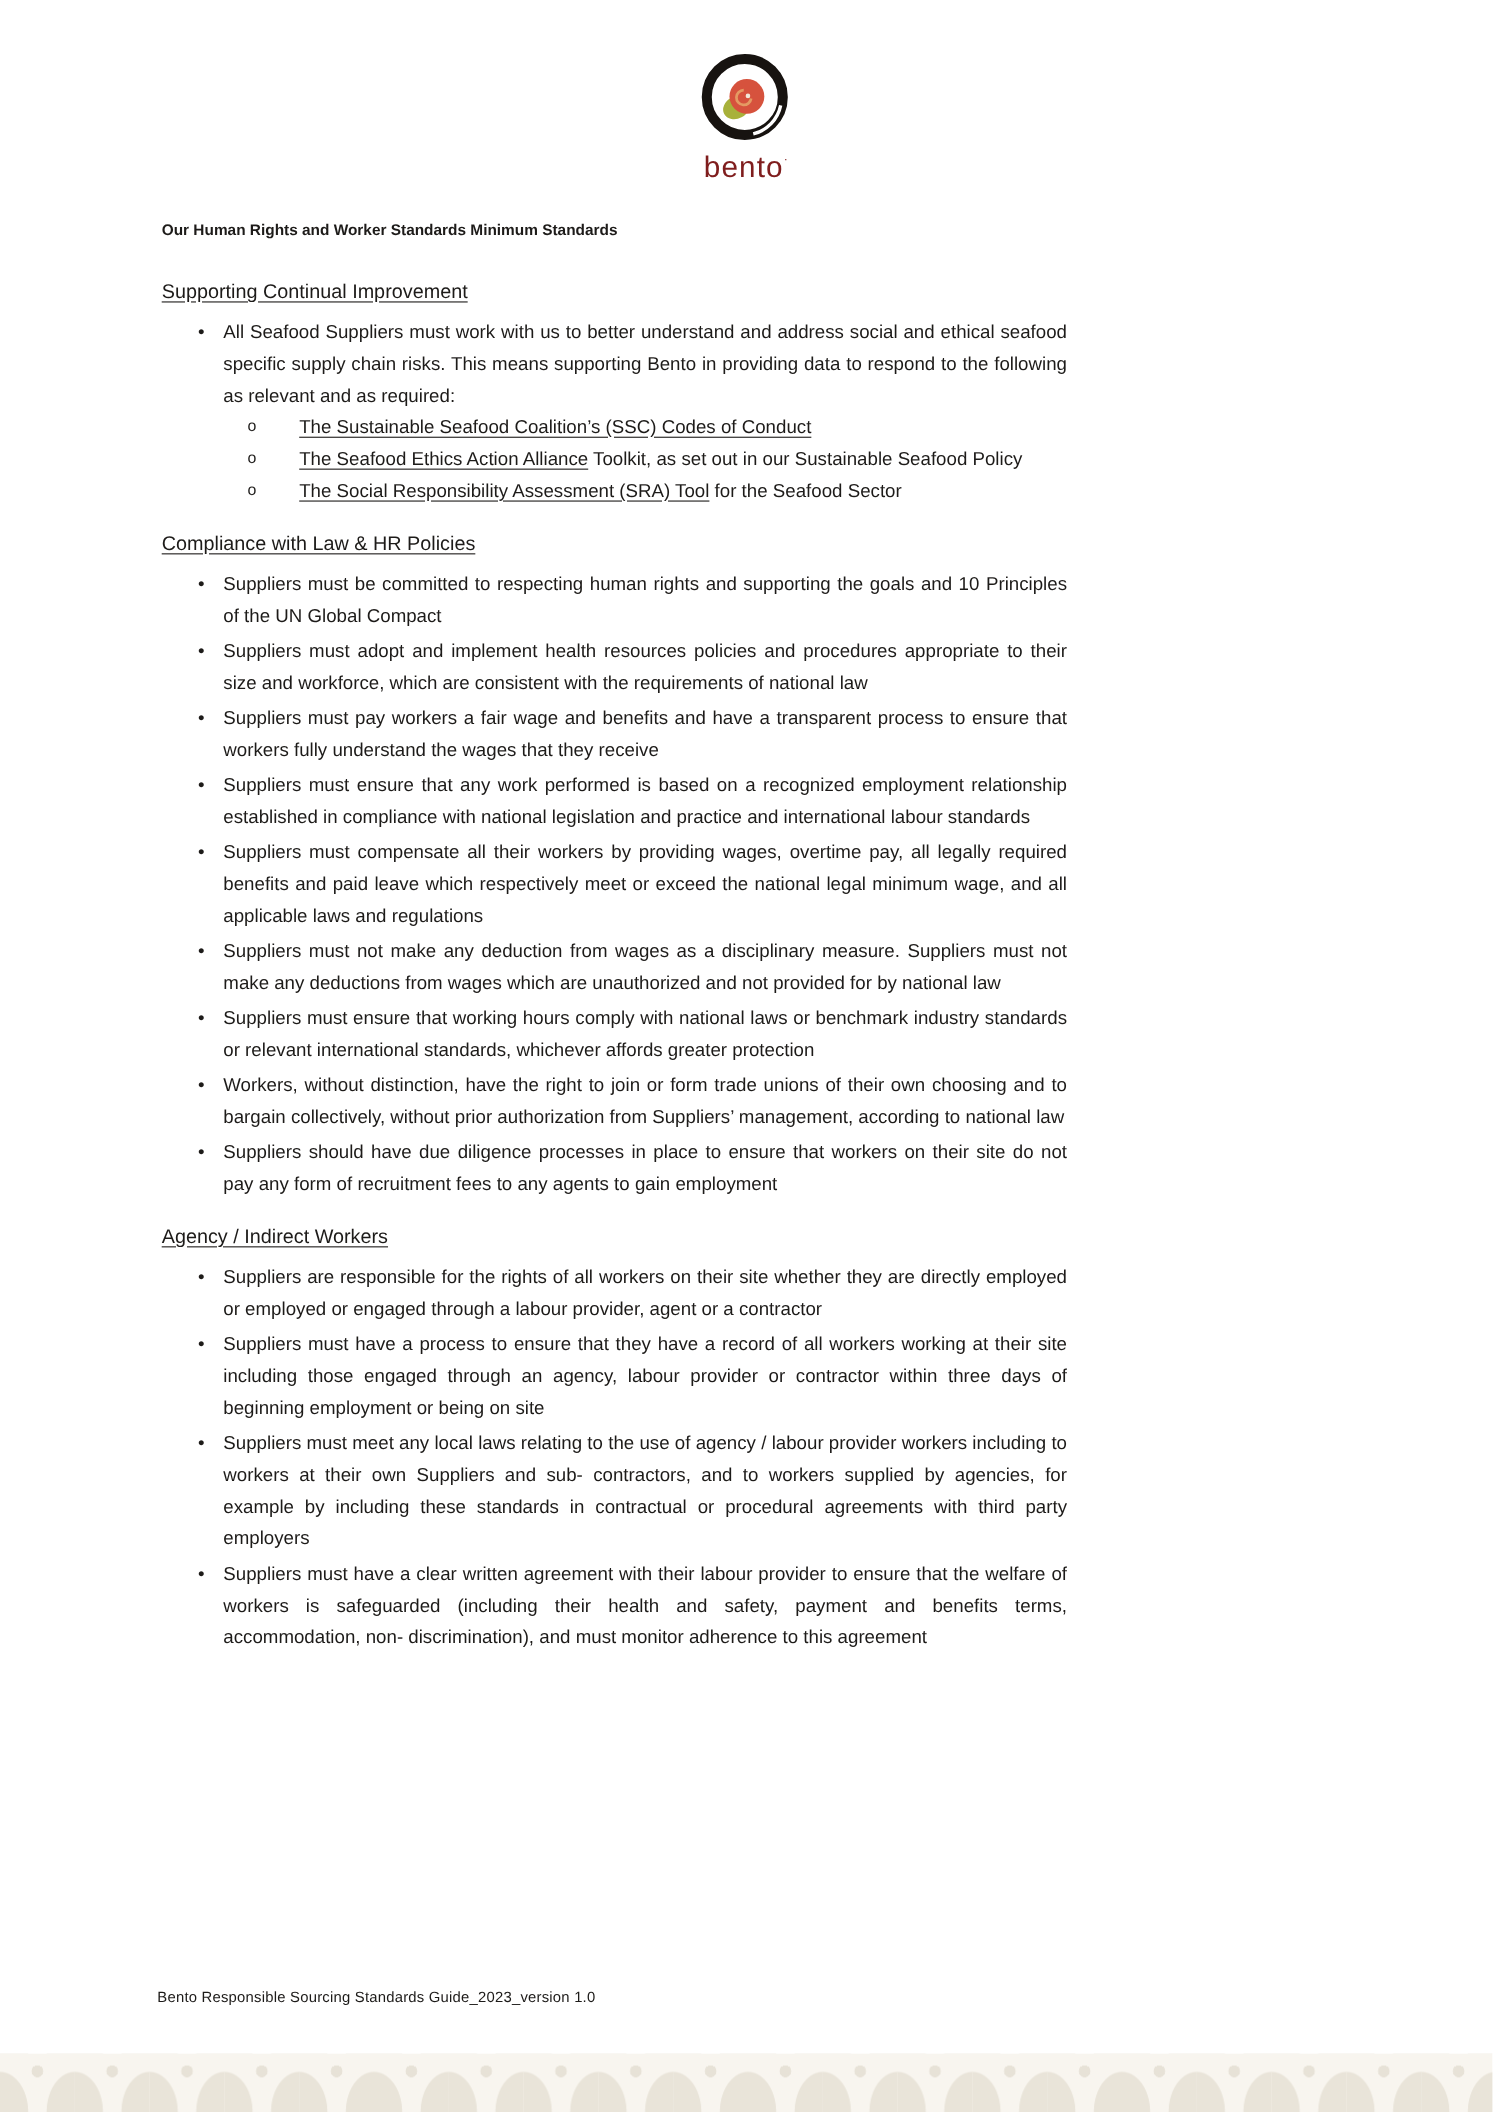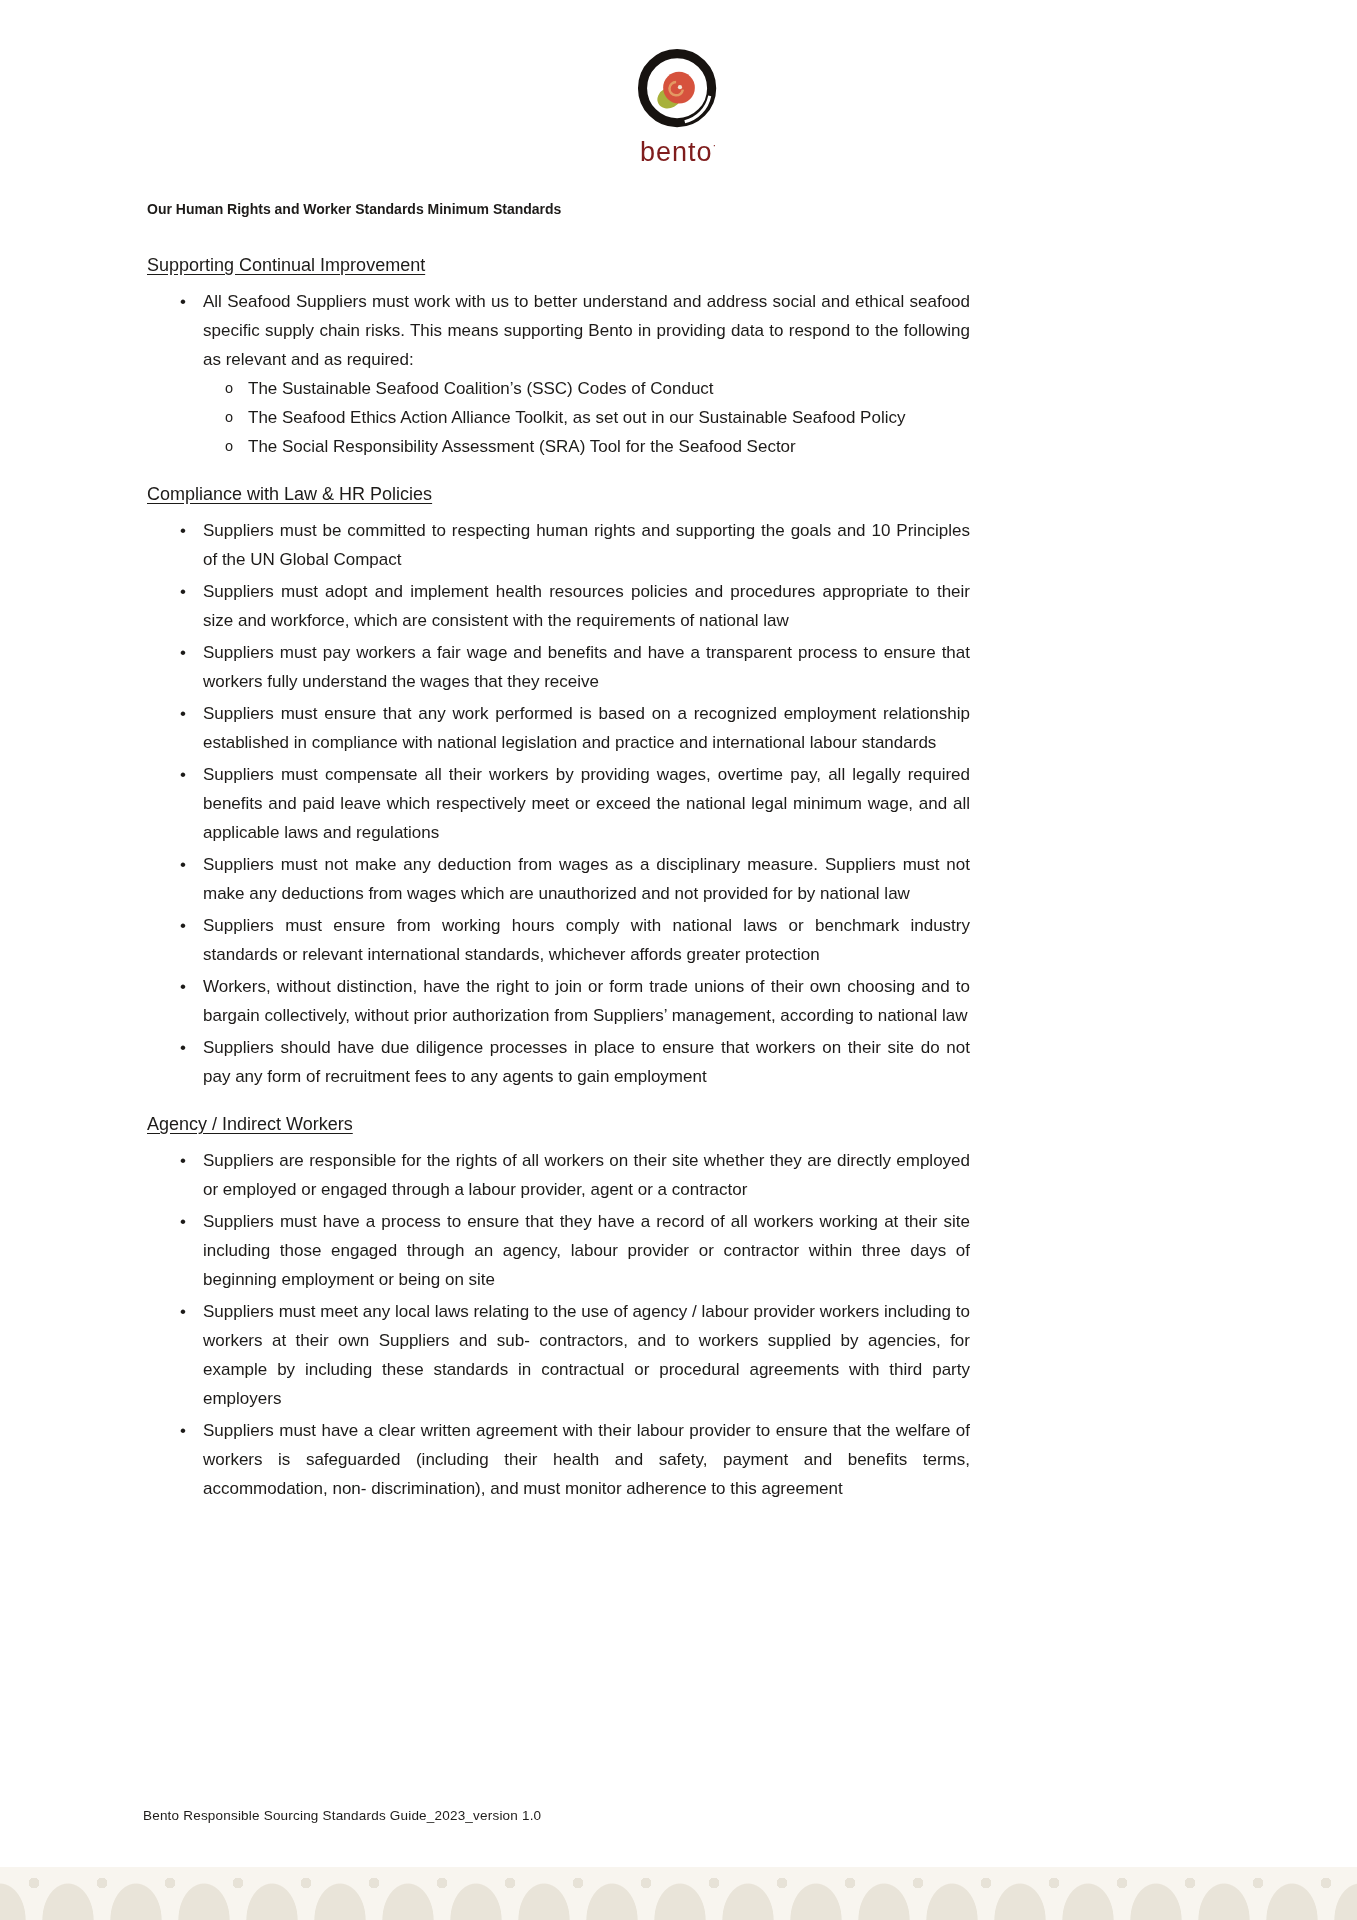--- a/index.html
+++ b/index.html
@@ -72,21 +72,21 @@
     position:relative;
     padding-left:45px;
     text-align:left;
   }
   ul.subs > li::before{
     content:"o";
     position:absolute;
     left:22px;top:0;
     font-size:14.5px;
   }
-  .u{text-underline-offset:3px;}
+  .u{text-decoration:underline;text-underline-offset:3px;margin-left:24px;}
   
   .footer{
     position:absolute;
     left:143px;top:1808px;
     font-size:13.5px;
     letter-spacing:0.2px;
     color:#1d1b19;
   }
   
   .bottom-band{
@@ -146,21 +146,21 @@
 
     <div class="section">
       <h2 class="section-heading">Compliance with Law &amp; HR Policies</h2>
       <ul class="bullets">
         <li><span>Suppliers must be committed to respecting human rights and supporting the goals and 10 Principles of the UN Global Compact</span></li>
         <li><span>Suppliers must adopt and implement health resources policies and procedures appropriate to their size and workforce, which are consistent with the requirements of national law</span></li>
         <li><span>Suppliers must pay workers a fair wage and benefits and have a transparent process to ensure that workers fully understand the wages that they receive</span></li>
         <li><span>Suppliers must ensure that any work performed is based on a recognized employment relationship established in compliance with national legislation and practice and international labour standards</span></li>
         <li><span>Suppliers must compensate all their workers by providing wages, overtime pay, all legally required benefits and paid leave which respectively meet or exceed the national legal minimum wage, and all applicable laws and regulations</span></li>
         <li><span>Suppliers must not make any deduction from wages as a disciplinary measure. Suppliers must not make any deductions from wages which are unauthorized and not provided for by national law</span></li>
-        <li><span>Suppliers must ensure from working hours comply with national laws or benchmark industry standards or relevant international standards, whichever affords greater protection</span></li>
+        <li><span>Suppliers must ensure that working hours comply with national laws or benchmark industry standards or relevant international standards, whichever affords greater protection</span></li>
         <li><span>Workers, without distinction, have the right to join or form trade unions of their own choosing and to bargain collectively, without prior authorization from Suppliers’ management, according to national law</span></li>
         <li><span>Suppliers should have due diligence processes in place to ensure that workers on their site do not pay any form of recruitment fees to any agents to gain employment</span></li>
       </ul>
     </div>
 
     <div class="section">
       <h2 class="section-heading">Agency / Indirect Workers</h2>
       <ul class="bullets">
         <li><span>Suppliers are responsible for the rights of all workers on their site whether they are directly employed or employed or engaged through a labour provider, agent or a contractor</span></li>
         <li><span>Suppliers must have a process to ensure that they have a record of all workers working at their site including those engaged through an agency, labour provider or contractor within three days of beginning employment or being on site</span></li>

